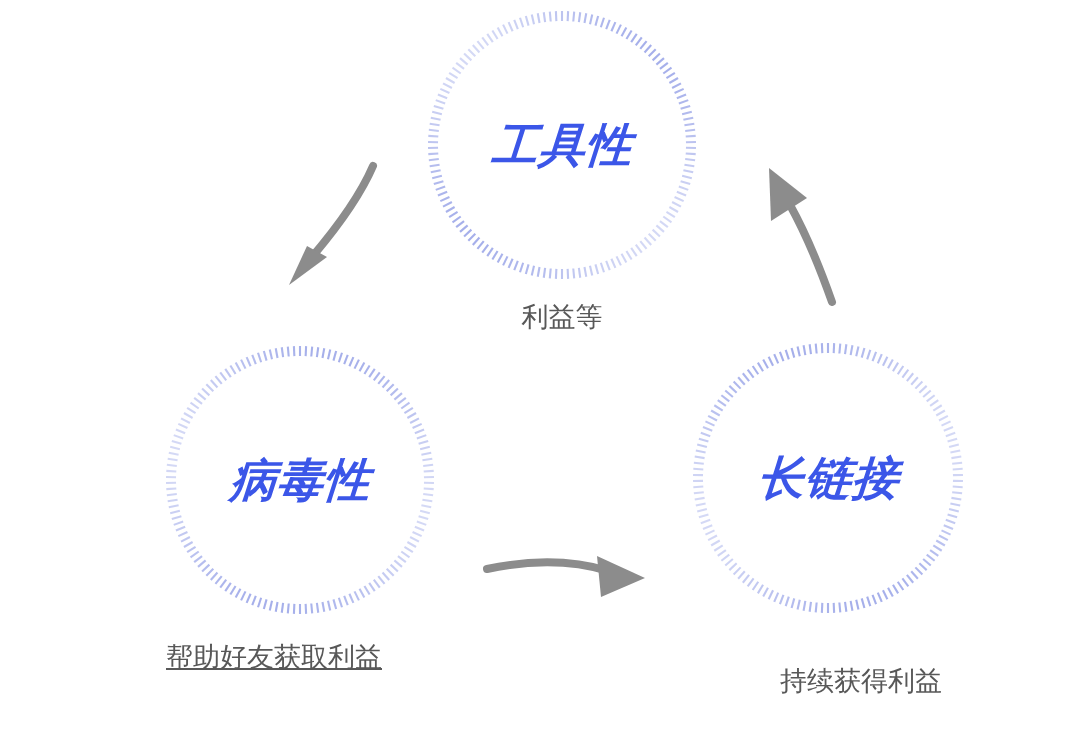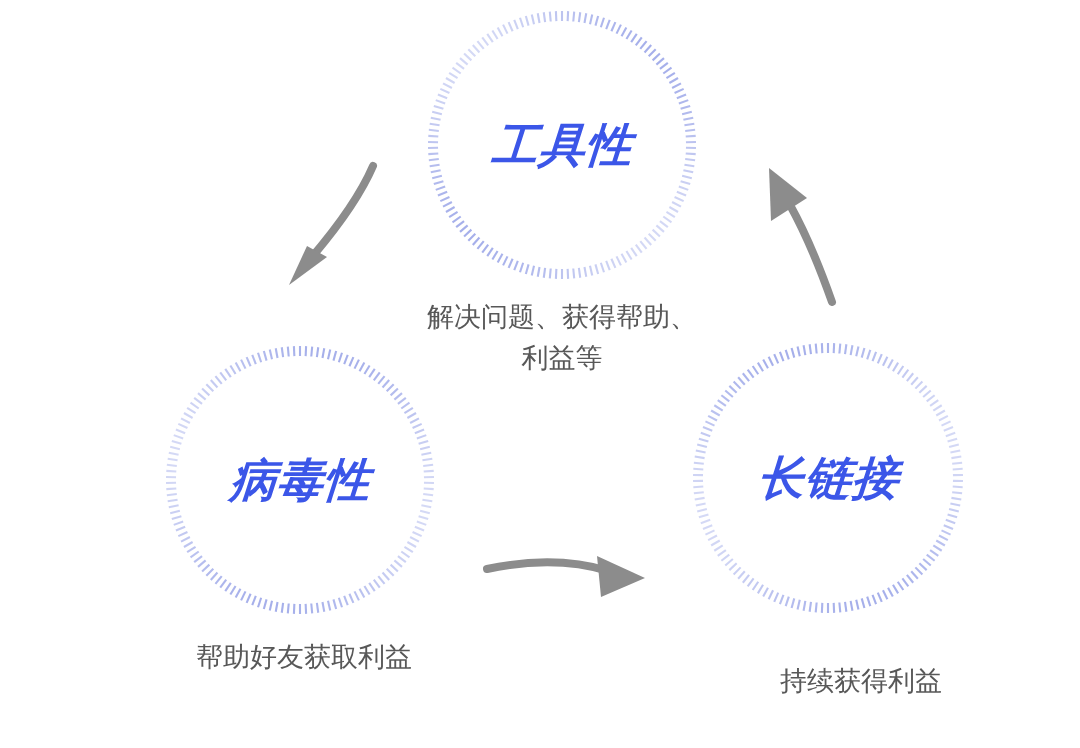--- a/index.html
+++ b/index.html
@@ -70,21 +70,21 @@
     color: #585858;
     font-family: "Liberation Sans", "DejaVu Sans", sans-serif;
     font-size: 27px;
     line-height: 1.52;
     white-space: nowrap;
   }
 
   .caption .cline { display: block; }
 
   #caption-center { left: 562px; top: 297px; }
-  #caption-left   { left: 304px; top: 637px; }
+  #caption-left   { left: 274px; top: 637px; text-decoration: underline; }
   #caption-right  { left: 861px; top: 637px; margin-top: 24px; }
 </style>
 </head>
 <body>
 
 <div id="stage">
 
   <svg id="ringLayer" viewBox="0 0 1080 748" width="1080" height="748" aria-hidden="true">
     <g id="rings">
         <g>
@@ -531,21 +531,20 @@
 
   <div class="node" id="node-viral" style="left:300px; top:480px;">
     <span class="node-label">病毒性</span>
   </div>
 
   <div class="node" id="node-longlink" style="left:828px; top:478px;">
     <span class="node-label">长链接</span>
   </div>
 
   <div class="caption" id="caption-center">
-    <span class="cline">解决问题、获得帮助、</span>
     <span class="cline">利益等</span>
   </div>
 
   <div class="caption" id="caption-left">
     <span class="cline">帮助好友获取利益</span>
   </div>
 
   <div class="caption" id="caption-right">
     <span class="cline">持续获得利益</span>
   </div>

